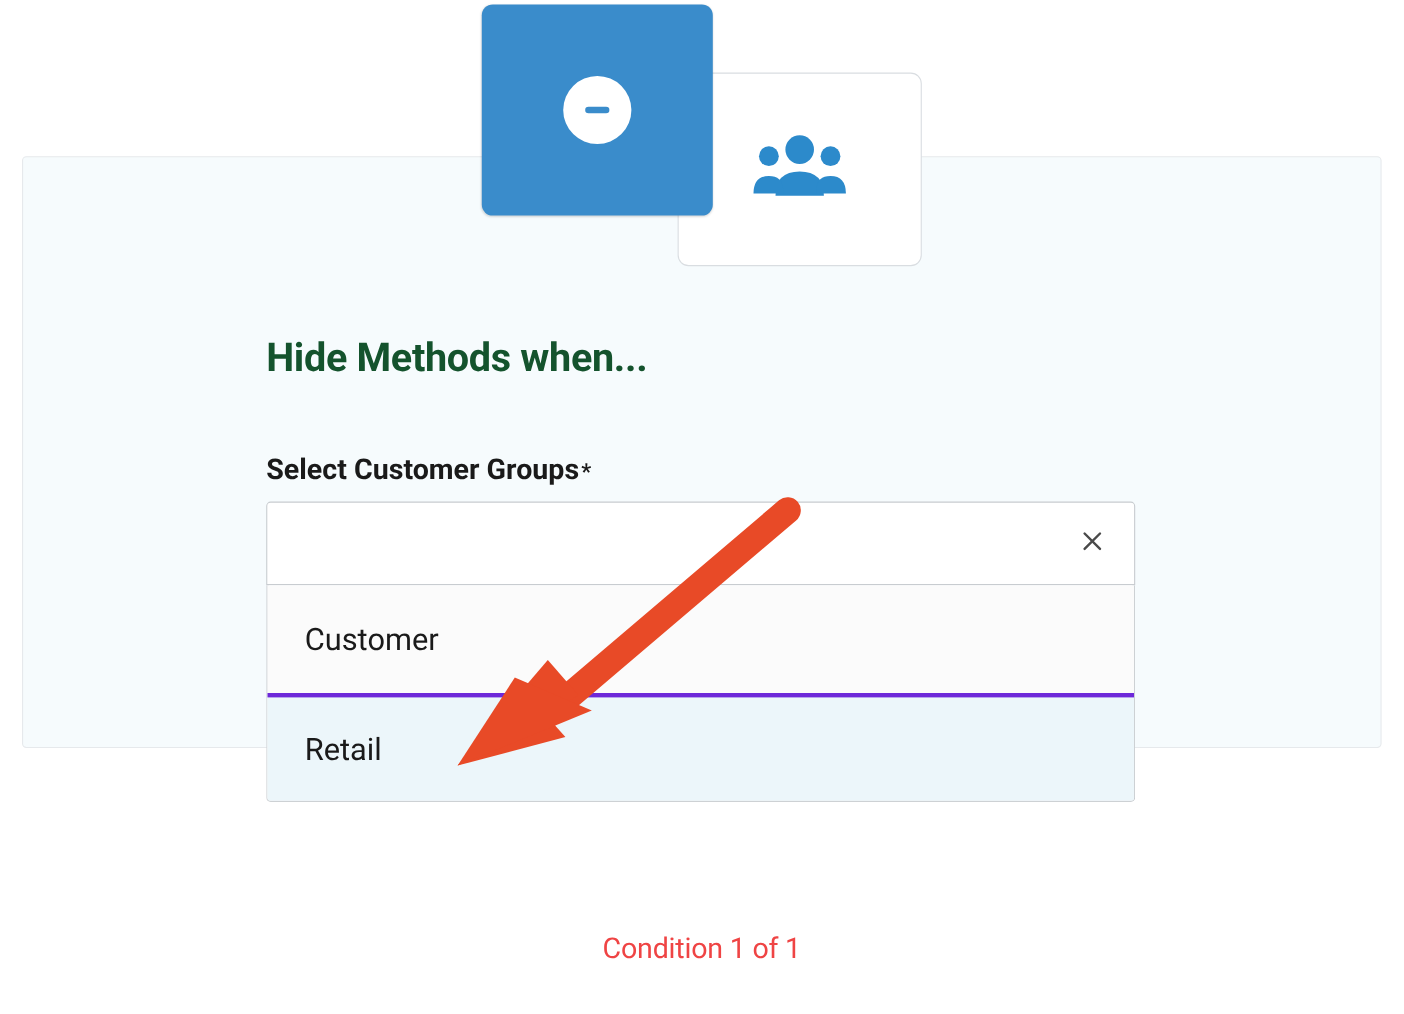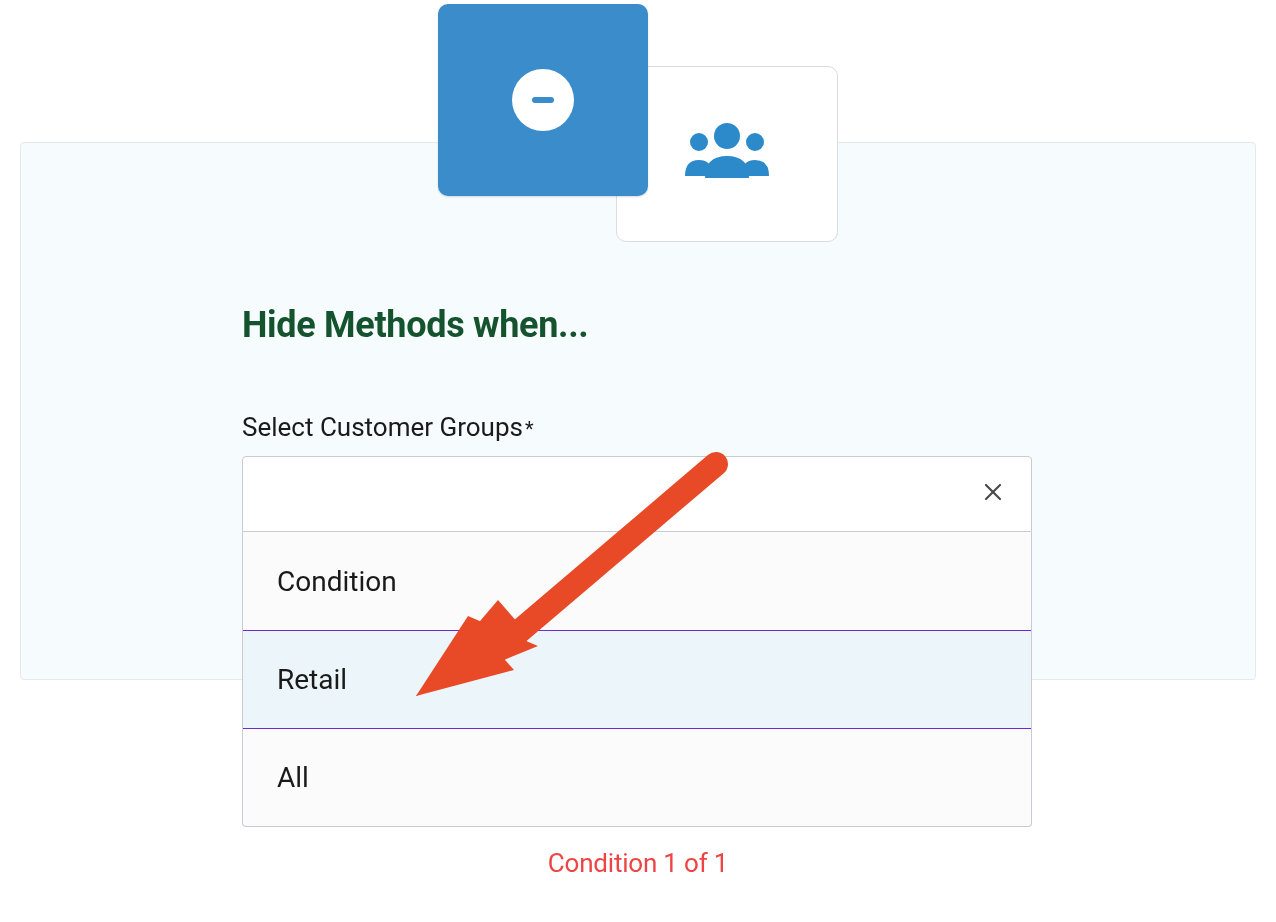--- a/index.html
+++ b/index.html
@@ -74,21 +74,21 @@
     font-size: 36px;
     font-weight: 700;
     color: #14532d;
     letter-spacing: -0.3px;
   }
   .field-label {
     position: absolute;
     left: 242px;
     top: 412px;
     font-size: 26px;
-    font-weight: 400;
+    font-weight: 700;
     color: #1a1a1a;
     text-align: right;
   }
   .field-label .asterisk {
     font-size: 20px;
     margin-left: 2px;
     color: #1a1a1a;
   }
 
   .combo-container {
@@ -119,21 +119,21 @@
     border-radius: 0 0 4px 4px;
     overflow: hidden;
   }
   .option {
     height: 98px;
     display: flex;
     align-items: center;
     padding: 0 34px;
     font-size: 28px;
     color: #1a1a1a;
-    border-top: 1px solid #6d28d9;
+    border-top: 4px solid #6d28d9;
     cursor: pointer;
   }
   .option:first-child { border-top: none; }
   .option.highlight { background: #ecf6fa; }
 
   .condition-counter {
     position: absolute;
     left: 0;
     top: 848px;
     width: 1276px;
@@ -185,23 +185,22 @@
 <div class="combo-container">
   <div class="combo-input">
     <span class="close-x">
       <svg viewBox="0 0 20 20">
         <line x1="3" y1="3" x2="17" y2="17" stroke="#4a4a4a" stroke-width="2.2" stroke-linecap="round"></line>
         <line x1="17" y1="3" x2="3" y2="17" stroke="#4a4a4a" stroke-width="2.2" stroke-linecap="round"></line>
       </svg>
     </span>
   </div>
   <div class="dropdown">
-    <div class="option">Condition</div>
+    <div class="option">Customer</div>
     <div class="option highlight">Retail</div>
-    <div class="option">All</div>
   </div>
 </div>
 
 <div class="condition-counter">Condition 1 of 1</div>
 
 <div class="arrow-annot">
   <svg viewBox="0 0 340 270">
     <line x1="318" y1="18" x2="90" y2="212" stroke="#e84a27" stroke-width="24" stroke-linecap="round"></line>
     <polygon points="18,250 128,186 100,154" fill="#e84a27"></polygon>
     <polygon points="18,250 116,224 82,186" fill="#e84a27"></polygon>

